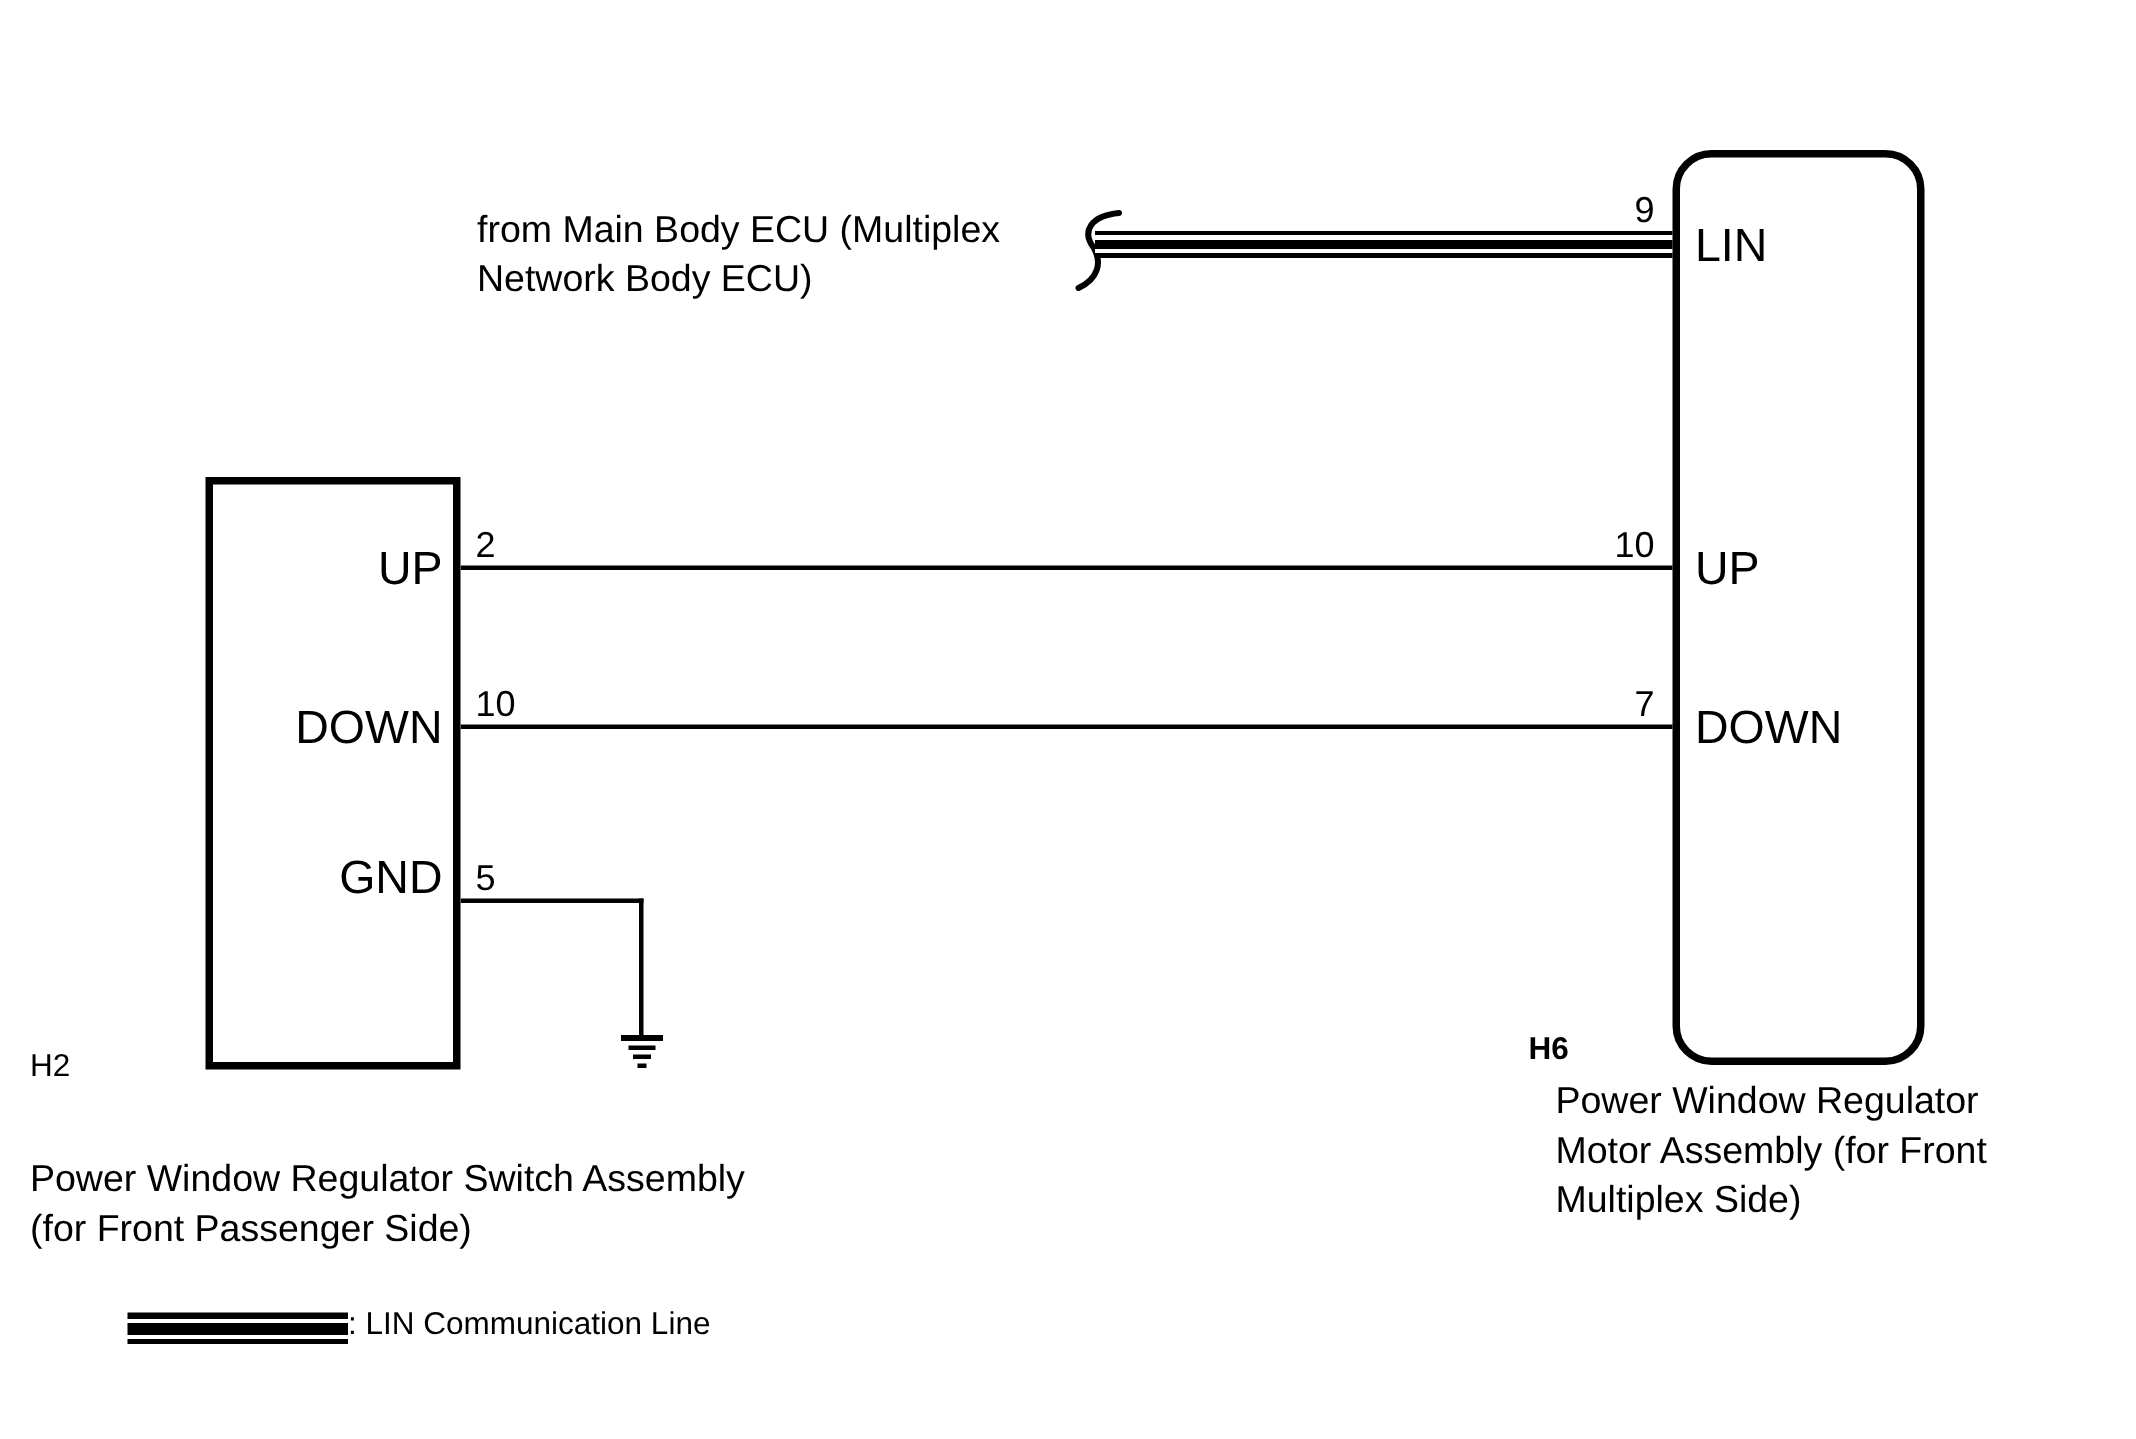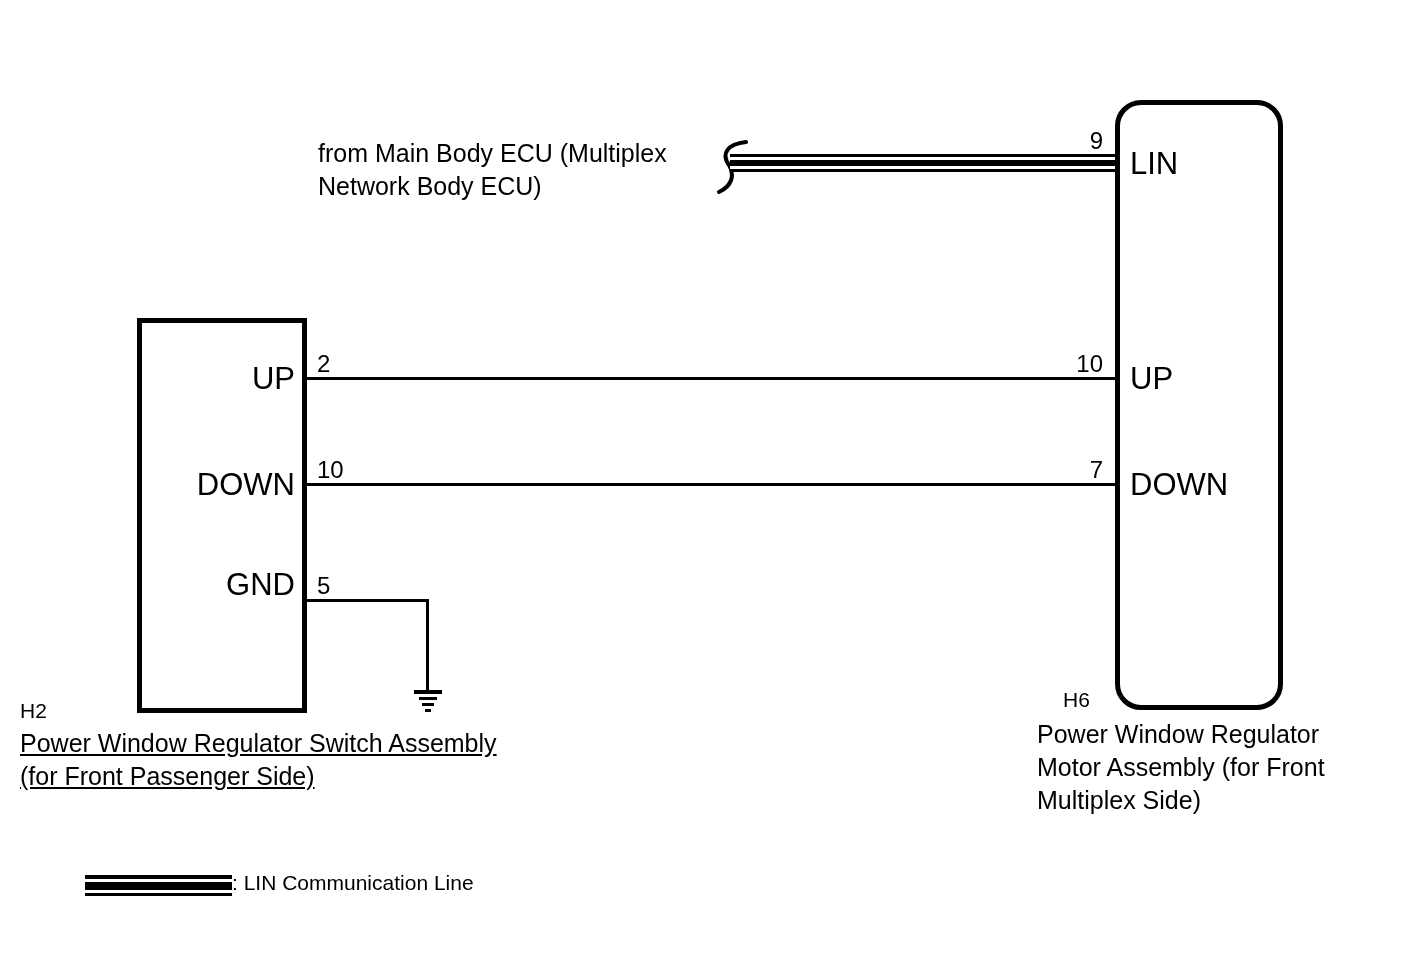--- a/index.html
+++ b/index.html
@@ -109,24 +109,24 @@
 
   <div class="abs port port-left" style="top:151px;">LIN</div>
   <div class="abs port port-left" style="top:366px;">UP</div>
   <div class="abs port port-left" style="top:472px;">DOWN</div>
 
   <div class="abs pin-num pin-num-right" style="top:129px;">9</div>
   <div class="abs pin-num pin-num-right" style="top:352px;">10</div>
   <div class="abs pin-num pin-num-right" style="top:458px;">7</div>
 
   <div class="abs comp-id" style="left:20px; top:694px;">H2</div>
-  <div class="abs comp-name multiline" style="left:20px; top:727px;text-decoration:underline;">Power Window Regulator Switch Assembly
+  <div class="abs comp-name multiline" style="left:20px; top:770px;">Power Window Regulator Switch Assembly
 (for Front Passenger Side)</div>
 
-  <div class="abs comp-id" style="left:1063px; top:683px;">H6</div>
+  <div class="abs comp-id" style="left:1019px; top:683px;font-weight:bold;">H6</div>
   <div class="abs comp-name multiline" style="left:1037px; top:718px;">Power Window Regulator
 Motor Assembly (for Front
 Multiplex Side)</div>
 
   <div class="abs legend-swatch lin-stripe-swatch"></div>
   <div class="abs legend-text">: LIN Communication Line</div>
 
 </div>
 
 </body></html>

